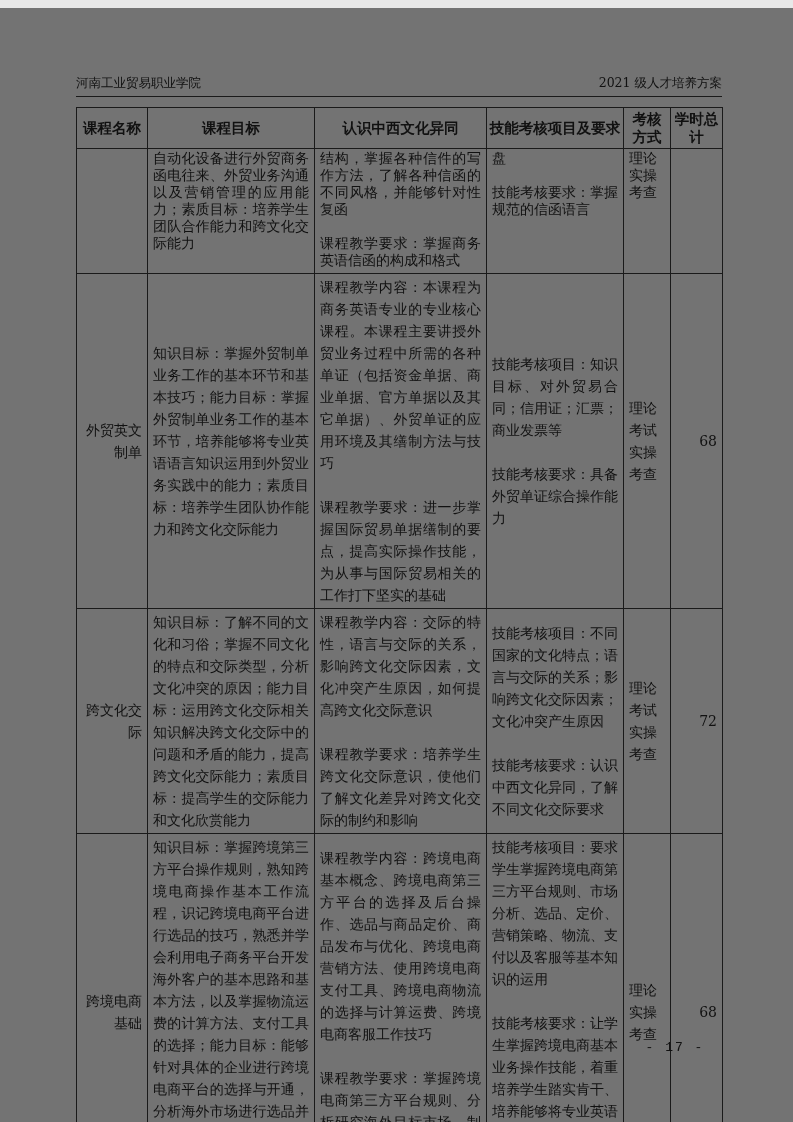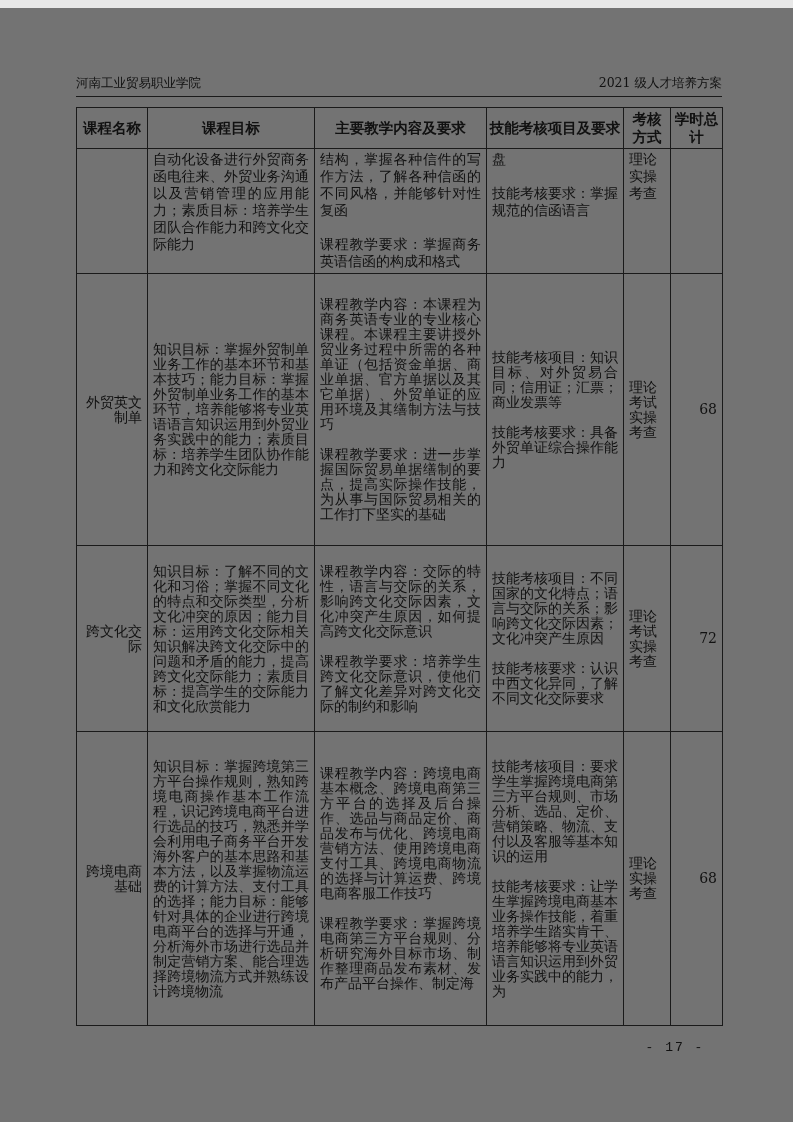--- a/index.html
+++ b/index.html
@@ -43,41 +43,41 @@
     font-weight: bold;
     font-size: 14.5px;
     line-height: 18px;
     text-align: center;
     vertical-align: middle;
     padding: 2px 2px;
     white-space: normal;
   }
   table.course-table td {
     font-size: 14px;
-    line-height: 15px;
+    line-height: 22px;
     vertical-align: middle;
     padding: 2px 5px;
   }
   td.cell-text {
     text-align: justify;
     white-space: pre-line;
   }
   td.cell-name {
     text-align: right;
     padding-left: 7px;
     padding-right: 3px;
   }
   td.cell-method {
     text-align: left;
     white-space: pre-line;
   }
   td.cell-hours {
     text-align: right;
   }
-  tr.row-continued td { vertical-align: top; line-height: 17px; }
+  tr.row-continued td { vertical-align: top; line-height: 17px; font-family: Liberation Mono, monospace; }
   .page-number {
     position: absolute;
     top: 1032px;
     right: 73px;
     width: 90px;
     text-align: center;
     font-size: 13px;
     letter-spacing: 2px;
     font-family: Liberation Mono, monospace;
   }
@@ -98,21 +98,21 @@
       <col style="width:167px">
       <col style="width:172px">
       <col style="width:137px">
       <col style="width:47px">
       <col style="width:52px">
     </colgroup>
     <thead>
       <tr style="height:41px">
         <th>课程名称</th>
         <th>课程目标</th>
-        <th>主要教学内容及要求</th>
+        <th>认识中西文化异同</th>
         <th>技能考核项目及要求</th>
         <th>考核方式</th>
         <th>学时总计</th>
       </tr>
     </thead>
     <tbody>
       <tr class="row-continued" style="height:125px">
         <td class="cell-name"></td>
         <td class="cell-text">自动化设备进行外贸商务函电往来、外贸业务沟通以及营销管理的应用能力；素质目标：培养学生团队合作能力和跨文化交际能力</td>
         <td class="cell-text">结构，掌握各种信件的写作方法，了解各种信函的不同风格，并能够针对性复函

